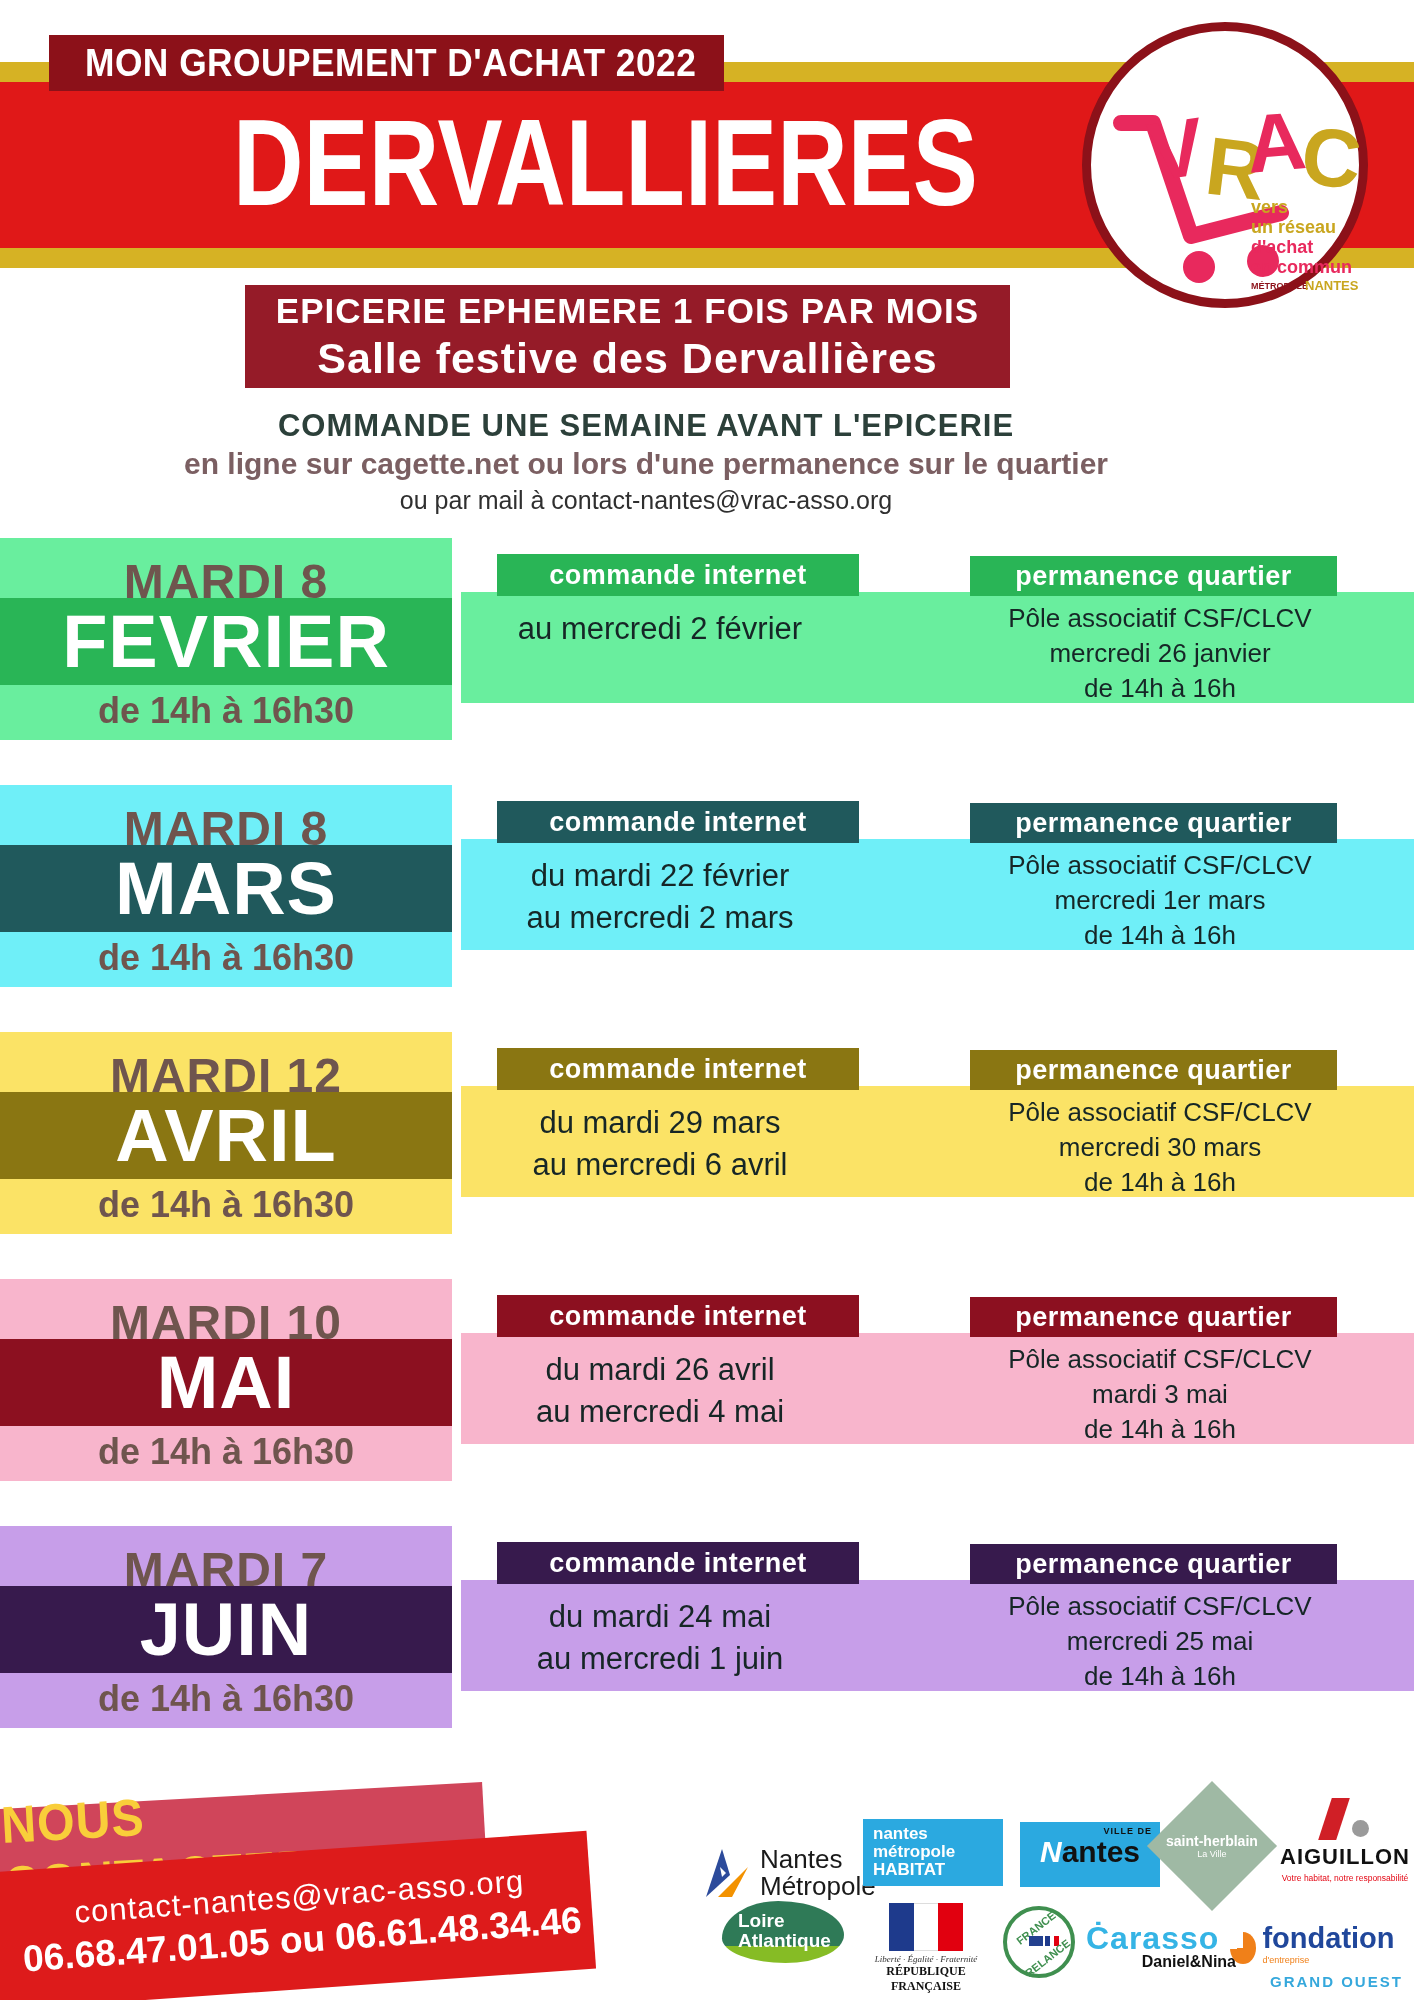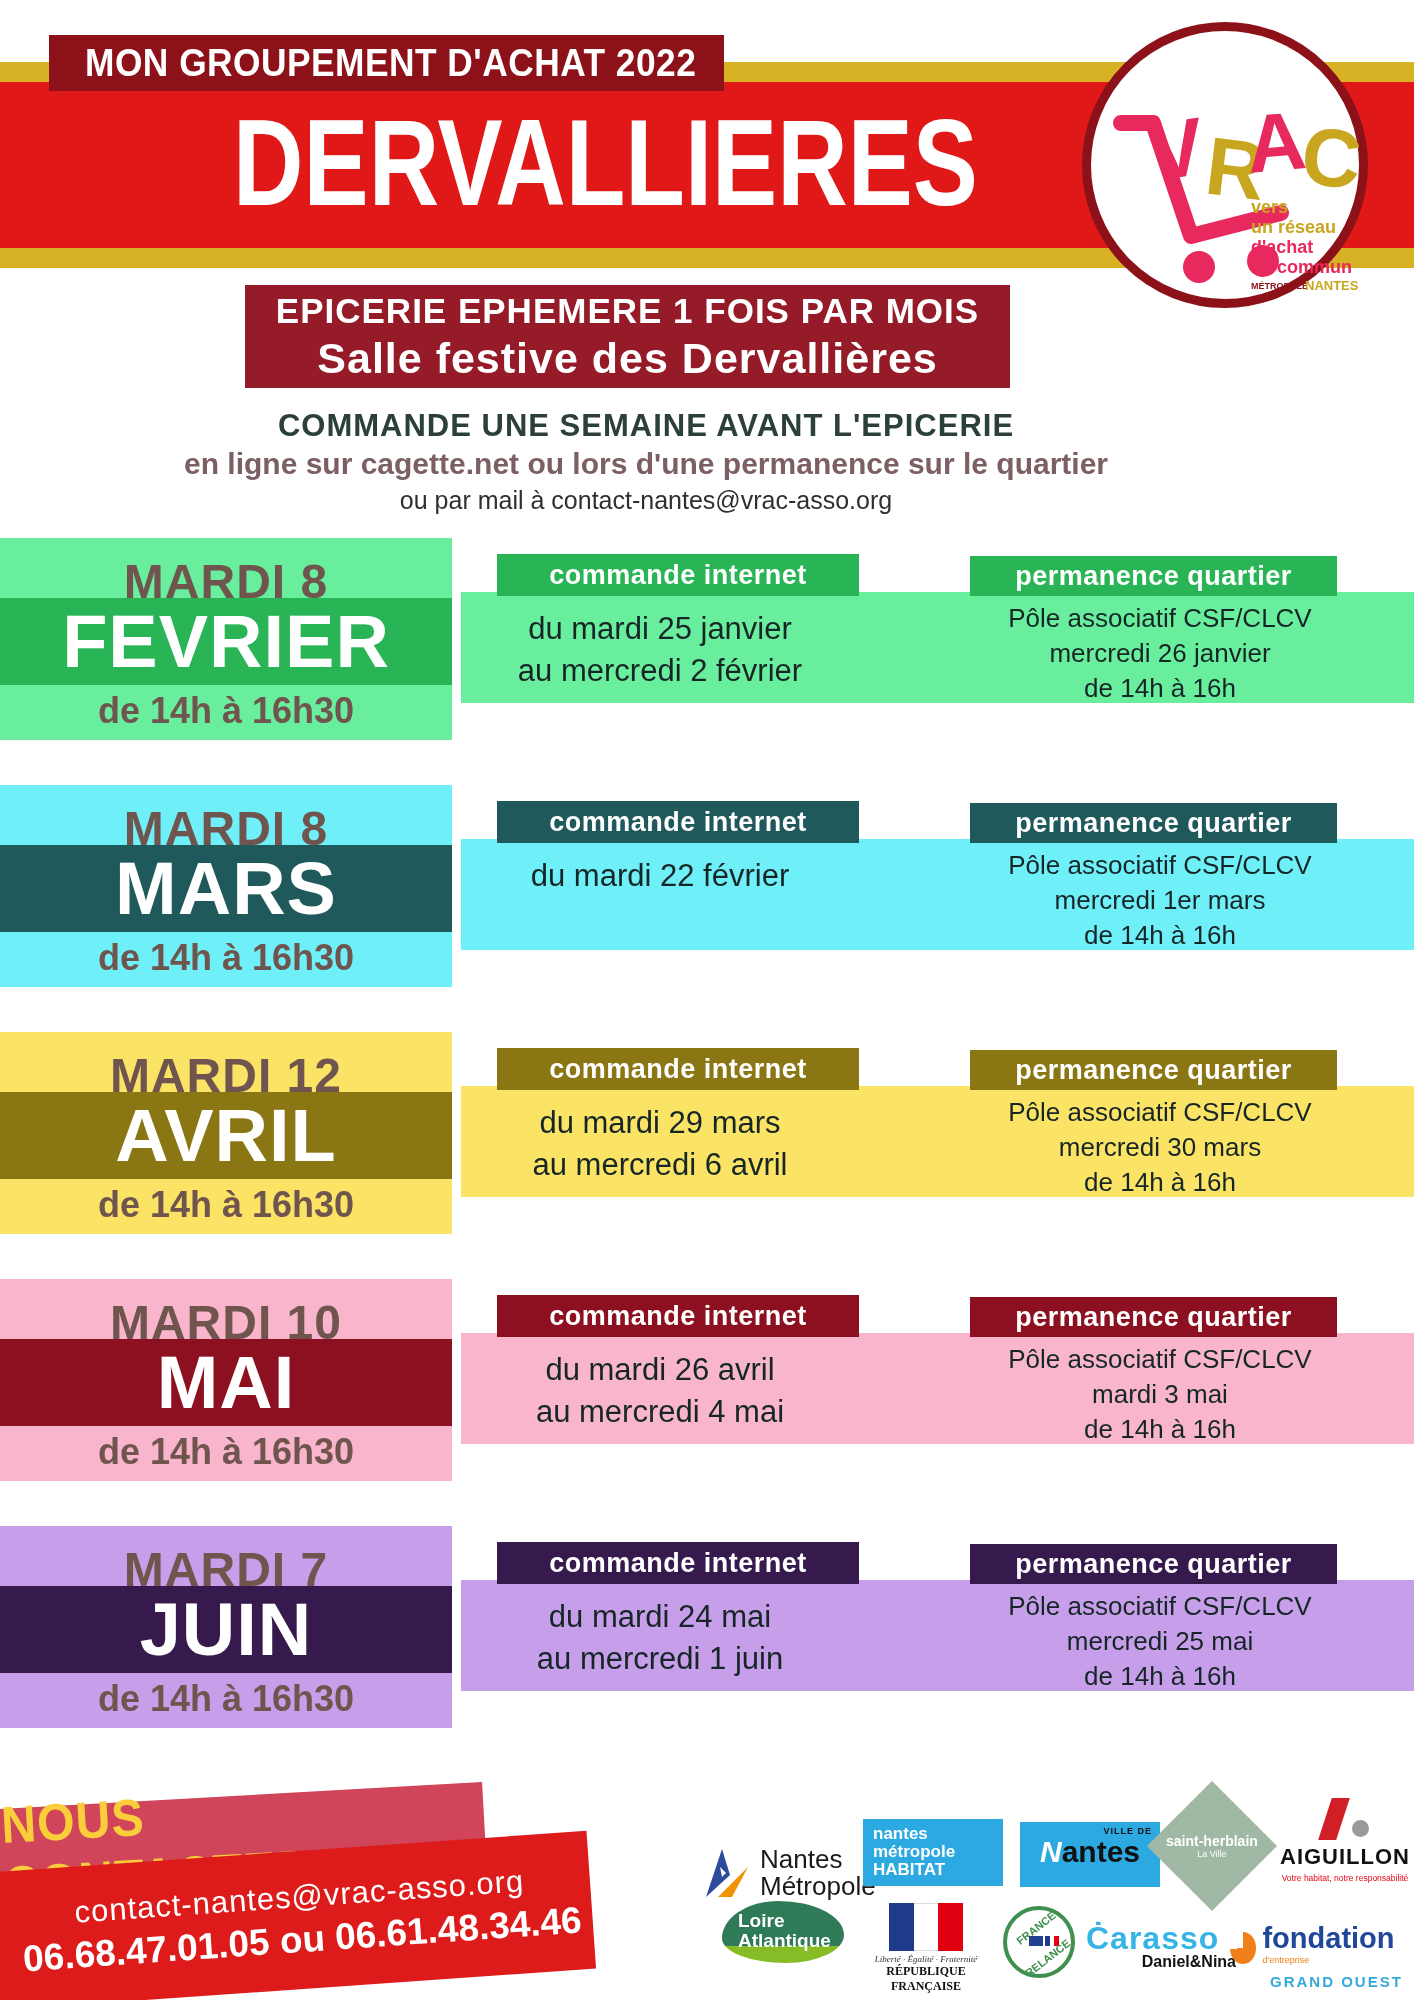--- a/index.html
+++ b/index.html
@@ -157,21 +157,20 @@
   <div class="mardi">MARDI 8</div>
   <div class="band flexc">
       <span>FEVRIER</span>
     </div>
   <div class="hours">de 14h à 16h30</div>
   <div class="content-band"></div>
   <div class="lab mid flexc">
       <span>commande internet</span>
     </div>
   <div class="txt mid">
-    <div>du mardi 25 janvier</div>
     <div>au mercredi 2 février</div>
   </div>
   <div class="lab right flexc">
       <span>permanence quartier</span>
     </div>
   <div class="txt right">
     <div>Pôle associatif CSF/CLCV</div>
     <div>mercredi 26 janvier</div>
     <div>de 14h à 16h</div>
   </div>
@@ -183,20 +182,21 @@
   <div class="band flexc">
       <span>MARS</span>
     </div>
   <div class="hours">de 14h à 16h30</div>
   <div class="content-band"></div>
   <div class="lab mid flexc">
       <span>commande internet</span>
     </div>
   <div class="txt mid">
     <div>du mardi 22 février</div>
+    <div>au mercredi 2 mars</div>
   </div>
   <div class="lab right flexc">
       <span>permanence quartier</span>
     </div>
   <div class="txt right">
     <div>Pôle associatif CSF/CLCV</div>
     <div>mercredi 1er mars</div>
     <div>de 14h à 16h</div>
   </div>
 </div>

